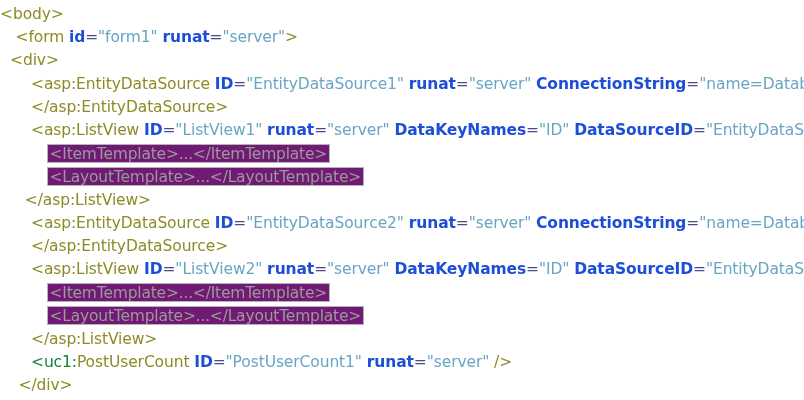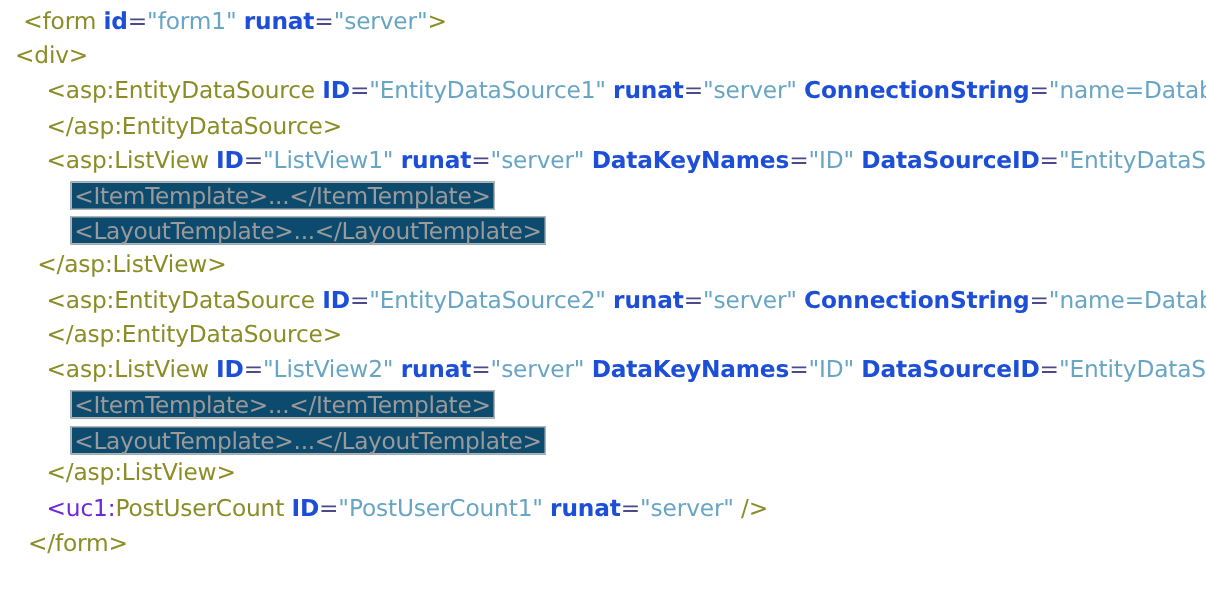--- a/index.html
+++ b/index.html
@@ -29,54 +29,56 @@
     line-height: 23.2px;
     white-space: pre;
     font-size: 15.5px;
     font-family: "DejaVu Sans", "Liberation Sans", sans-serif;
     overflow: hidden;
     letter-spacing: -0.1px;
   }
 
   
   .tok-tag      { color: #8c8c27; }   
-  .tok-uc       { color: #6d28d9; }   
+  .tok-uc       { color: #15803d; }   
   .tok-attr     { color: #1d4ed8; font-weight: bold; } 
   .tok-op       { color: #4a4a8a; }   
   .tok-str      { color: #68a5c4; }   
   .tok-punct    { color: #8c8c27; }   
 
   
   .collapsed {
     display: inline-block;
     border: 1px solid #b4b4b4;
     color: #9a9a9a;
-    background: #0c4a6e;
+    background: #701a75;
     font-size: 15.5px;
     line-height: 19px;
     height: 19px;
     padding: 0 2px 0 2px;
     vertical-align: middle;
     box-sizing: border-box;
     letter-spacing: -0.2px;
   }
 </style>
 </head>
 <body>
 
 <div id="editor">
+    <div class="code-line" style="padding-left: 0px;"><span class="tok-tag">&lt;body&gt;</span></div>
     <div class="code-line" style="padding-left: 15.5px;"><span class="tok-tag">&lt;form </span><span class="tok-attr">id</span><span class="tok-op">=</span><span class="tok-str">"form1"</span><span> </span><span class="tok-attr">runat</span><span class="tok-op">=</span><span class="tok-str">"server"</span><span class="tok-tag">&gt;</span></div>
     <div class="code-line" style="padding-left: 10px;"><span class="tok-tag">&lt;div&gt;</span></div>
     <div class="code-line" style="padding-left: 31px;"><span class="tok-tag">&lt;asp:EntityDataSource </span><span class="tok-attr">ID</span><span class="tok-op">=</span><span class="tok-str">"EntityDataSource1"</span><span> </span><span class="tok-attr">runat</span><span class="tok-op">=</span><span class="tok-str">"server"</span><span> </span><span class="tok-attr">ConnectionString</span><span class="tok-op">=</span><span class="tok-str">"name=Database1Entitie</span></div>
     <div class="code-line" style="padding-left: 31px;"><span class="tok-tag">&lt;/asp:EntityDataSource&gt;</span></div>
     <div class="code-line" style="padding-left: 31px;"><span class="tok-tag">&lt;asp:ListView </span><span class="tok-attr">ID</span><span class="tok-op">=</span><span class="tok-str">"ListView1"</span><span> </span><span class="tok-attr">runat</span><span class="tok-op">=</span><span class="tok-str">"server"</span><span> </span><span class="tok-attr">DataKeyNames</span><span class="tok-op">=</span><span class="tok-str">"ID"</span><span> </span><span class="tok-attr">DataSourceID</span><span class="tok-op">=</span><span class="tok-str">"EntityDataSource1"</span></div>
     <div class="code-line" style="padding-left: 46.5px;"><span class="collapsed">&lt;ItemTemplate&gt;...&lt;/ItemTemplate&gt;</span></div>
     <div class="code-line" style="padding-left: 46.5px;"><span class="collapsed">&lt;LayoutTemplate&gt;...&lt;/LayoutTemplate&gt;</span></div>
     <div class="code-line" style="padding-left: 24.8px;"><span class="tok-tag">&lt;/asp:ListView&gt;</span></div>
     <div class="code-line" style="padding-left: 31px;"><span class="tok-tag">&lt;asp:EntityDataSource </span><span class="tok-attr">ID</span><span class="tok-op">=</span><span class="tok-str">"EntityDataSource2"</span><span> </span><span class="tok-attr">runat</span><span class="tok-op">=</span><span class="tok-str">"server"</span><span> </span><span class="tok-attr">ConnectionString</span><span class="tok-op">=</span><span class="tok-str">"name=Database1Entitie</span></div>
     <div class="code-line" style="padding-left: 31px;"><span class="tok-tag">&lt;/asp:EntityDataSource&gt;</span></div>
     <div class="code-line" style="padding-left: 31px;"><span class="tok-tag">&lt;asp:ListView </span><span class="tok-attr">ID</span><span class="tok-op">=</span><span class="tok-str">"ListView2"</span><span> </span><span class="tok-attr">runat</span><span class="tok-op">=</span><span class="tok-str">"server"</span><span> </span><span class="tok-attr">DataKeyNames</span><span class="tok-op">=</span><span class="tok-str">"ID"</span><span> </span><span class="tok-attr">DataSourceID</span><span class="tok-op">=</span><span class="tok-str">"EntityDataSource2"</span></div>
     <div class="code-line" style="padding-left: 46.5px;"><span class="collapsed">&lt;ItemTemplate&gt;...&lt;/ItemTemplate&gt;</span></div>
     <div class="code-line" style="padding-left: 46.5px;"><span class="collapsed">&lt;LayoutTemplate&gt;...&lt;/LayoutTemplate&gt;</span></div>
     <div class="code-line" style="padding-left: 31px;"><span class="tok-tag">&lt;/asp:ListView&gt;</span></div>
     <div class="code-line" style="padding-left: 31px;"><span class="tok-uc">&lt;uc1:</span><span class="tok-tag">PostUserCount </span><span class="tok-attr">ID</span><span class="tok-op">=</span><span class="tok-str">"PostUserCount1"</span><span> </span><span class="tok-attr">runat</span><span class="tok-op">=</span><span class="tok-str">"server"</span><span> </span><span class="tok-punct">/&gt;</span></div>
+    <div class="code-line" style="padding-left: 18.6px;"><span class="tok-tag">&lt;/div&gt;</span></div>
     <div class="code-line" style="padding-left: 18.6px;"><span class="tok-tag">&lt;/form&gt;</span></div>
   </div>
 
 </body></html>

